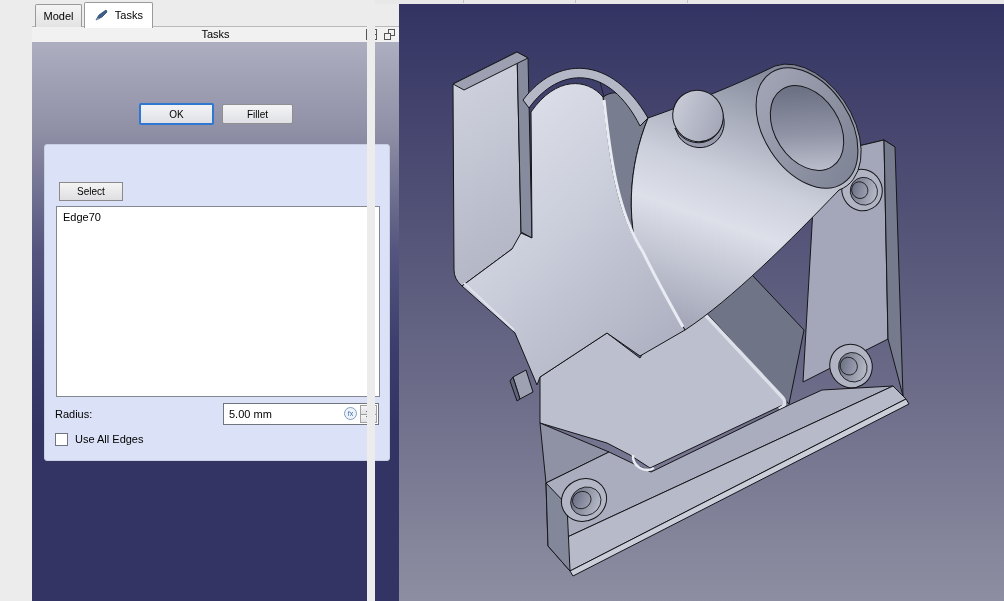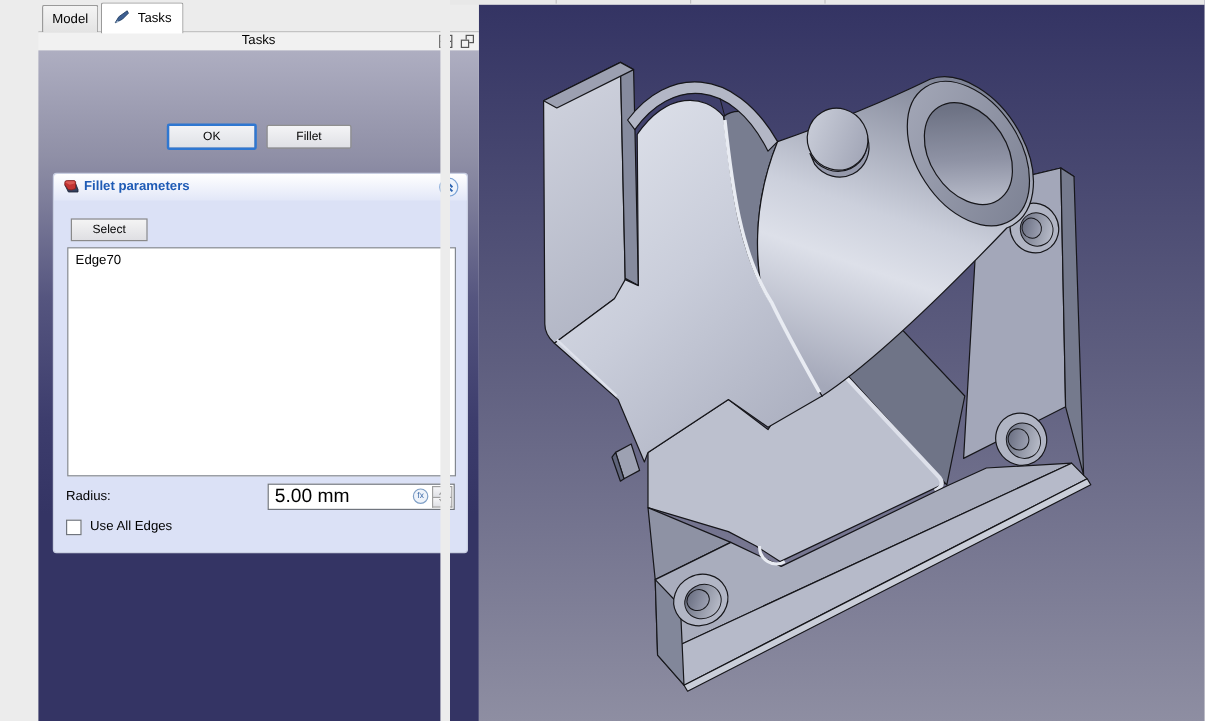--- a/index.html
+++ b/index.html
@@ -42,21 +42,21 @@
   #collapse-btn { position:absolute; right:7px; top:3px; width:16px; height:16px; border:1px solid #7ba3d6;
     border-radius:50%; background:#eef3fb; display:flex; align-items:center; justify-content:center; }
   #select-btn { position:absolute; left:14px; top:37px; width:64px; height:19px;
     border:1px solid #8a8a8a; background:linear-gradient(#f4f4f4,#dfdfe3); }
   #edge-list { position:absolute; left:11px; top:61px; width:324px; height:191px;
     background:#fff; border:1px solid #828790; padding:3px 0; overflow:hidden; }
   .list-item { padding:1px 6px; height:14px; line-height:13px; }
   #radius-label { position:absolute; left:10px; top:263px; }
   #radius-wrap { position:absolute; left:178px; top:258px; width:156px; height:22px; background:#fff; border:1px solid #70757e; }
   #radius-input { position:absolute; left:0; top:0; width:115px; height:20px; border:none; outline:none;
-    font-family:"Liberation Sans",sans-serif; font-size:16px; padding:0 0 0 5px; background:transparent; }
+    font-family:"Liberation Sans",sans-serif; font-size:11px; padding:0 0 0 5px; background:transparent; }
   #fx-icon { position:absolute; right:21px; top:3px; width:13px; height:13px; border:1px solid #7f9fc6;
     border-radius:50%; color:#3f6ca8; font-size:7px; line-height:11px; text-align:center; background:#eef3fa; }
   #spinner { position:absolute; right:1px; top:1px; width:17px; height:18px; display:flex; flex-direction:column; }
   .spin { flex:1; border:1px solid #a0a0a0; background:linear-gradient(#f6f6f8,#dfe0e5); position:relative; }
   .spin + .spin { border-top:none; }
   .spin::after { content:""; position:absolute; left:50%; top:50%; transform:translate(-50%,-50%);
     width:0; height:0; border-left:3px solid transparent; border-right:3px solid transparent; }
   .spin-up::after { border-bottom:4px solid #333; }
   .spin-down::after { border-top:4px solid #333; }
   #use-all-row { position:absolute; left:10px; top:287px; height:14px; display:flex; align-items:center; gap:7px;text-align:center; }
@@ -213,36 +213,20 @@
             <span class="sq2"></span>
           </span>
       </span>
     </div>
 
     <div id="panel-body">
       <button class="btn" id="ok-btn">OK</button>
       <button class="btn" id="cancel-btn">Fillet</button>
 
       <div id="fillet-box">
-        <div id="fillet-header">
-          <span id="fillet-icon">
-            <svg width="15" height="14" viewBox="0 0 15 14">
-              <path d="M2,5 L5,11 L13,11 L13,9 L11,4 Z" fill="#33415f" stroke="#1d2537" stroke-width="0.7"></path>
-              <path d="M2,3 Q2,1.5 4,1.5 L10,1.5 Q11.5,2 11,4 L11,8 Q8,10 5,9 L2,5 Z" fill="#c33432" stroke="#7e1f1e" stroke-width="0.7"></path>
-              <path d="M2.5,3 Q3,2 4.5,2 L9.5,2 Q10.5,2.4 10.2,4 L6,5 Z" fill="#da5a54"></path>
-            </svg>
-          </span>
-          <span id="fillet-title">Fillet parameters</span>
-          <span id="collapse-btn">
-            <svg width="10" height="10" viewBox="0 0 10 10" fill="none" stroke="#2b62b0" stroke-width="1.6">
-              <polyline points="2,5 5,2 8,5"></polyline>
-                <polyline points="2,8.5 5,5.5 8,8.5"></polyline>
-            </svg>
-          </span>
-        </div>
 
         <button class="btn" id="select-btn">Select</button>
 
         <div id="edge-list">
           <div class="list-item">Edge70</div>
         </div>
 
         <span id="radius-label">Radius:</span>
         <div id="radius-wrap">
           <input id="radius-input" value="5.00 mm" style="">

